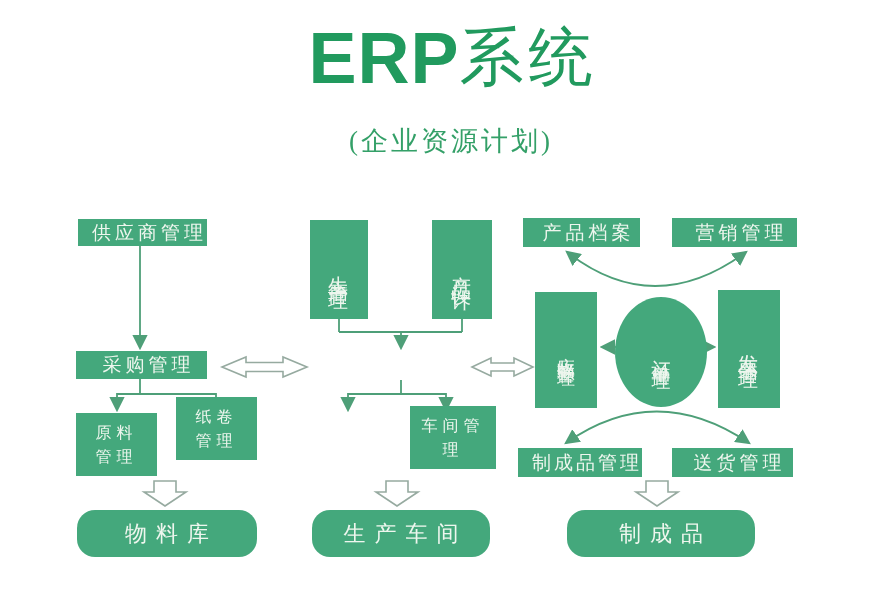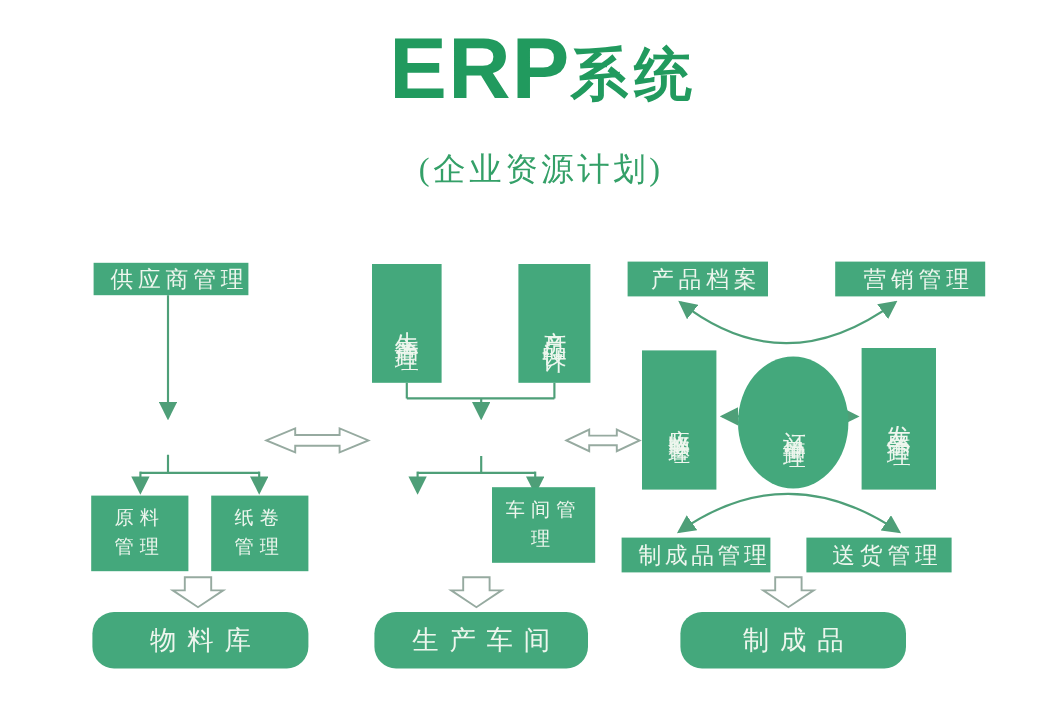--- a/index.html
+++ b/index.html
@@ -6,21 +6,21 @@
   .canvas{
     position:relative;width:878px;height:591px;background:#fff;overflow:hidden;
     font-family:"Liberation Serif","DejaVu Serif",serif;
   }
   .title{
     position:absolute;top:22px;left:0;width:100%;text-align:center;
     color:var(--title-green,#219a5e);transform:translateX(14px);line-height:1;
     white-space:nowrap;
   }
   .title .en{font-family:"Liberation Sans","DejaVu Sans",sans-serif;font-size:72px;font-weight:900;letter-spacing:1px;}
-  .title .zh{font-size:48px;font-weight:700;letter-spacing:5px;vertical-align:4px;text-align:right;}
+  .title .zh{font-size:64px;font-weight:400;letter-spacing:5px;vertical-align:4px;text-align:right;}
   .subtitle{
     position:absolute;top:123px;left:0;width:100%;text-align:center;transform:translateX(12px);
     font-size:27px;color:var(--subtitle-green,#34a068);letter-spacing:3px;
   }
   .node{
     position:absolute;background:var(--box-green,#44a87c);color:var(--box-text,#eef6ee);
     display:flex;align-items:center;justify-content:center;text-align:center;
     box-sizing:border-box;
   }
   .h{font-size:19px;letter-spacing:4px;padding-left:14px;white-space:nowrap;}
@@ -69,31 +69,32 @@
 
     <polygon class="hollow" points="222,367 246,357 246,362.5 283,362.5 283,357 307,367 283,377 283,371.5 246,371.5 246,377"></polygon>
     <polygon class="hollow" points="472,367 491,358 491,363 514,363 514,358 533,367 514,376 514,371 491,371 491,376"></polygon>
 
     <polygon class="hollow" points="154,481 176,481 176,492 186,492 165,506 144,492 154,492"></polygon>
     <polygon class="hollow" points="386,481 408,481 408,492 418,492 397,506 376,492 386,492"></polygon>
     <polygon class="hollow" points="646,481 668,481 668,492 678,492 657,506 636,492 646,492"></polygon>
   </svg>
 
   <div class="node h" style="left:78px;top:219px;width:129px;height:27px;">供应商管理</div>
+  <div class="node h" style="left:76px;top:351px;width:131px;height:28px;">采购管理</div>
   <div class="node wrap2" style="left:76px;top:413px;width:81px;height:63px;">原料管理</div>
-  <div class="node wrap2" style="left:176px;top:413px;width:81px;height:63px;">纸卷管理</div>
+  <div class="node wrap2" style="left:176px;top:397px;width:81px;height:63px;">纸卷管理</div>
   <div class="node rounded" style="left:77px;top:510px;width:180px;height:47px;">物料库</div>
 
   <div class="node v" style="left:310px;top:220px;width:58px;height:99px;">生产管理</div>
   <div class="node v" style="left:432px;top:220px;width:60px;height:99px;">产品设计</div>
   <div class="node wrap2" style="left:410px;top:406px;width:86px;height:63px;">车间管理</div>
   <div class="node rounded" style="left:312px;top:510px;width:178px;height:47px;">生产车间</div>
 
   <div class="node h" style="left:523px;top:218px;width:117px;height:29px;">产品档案</div>
-  <div class="node h" style="left:672px;top:218px;width:125px;height:29px;margin-left:24px;">营销管理</div>
+  <div class="node h" style="left:672px;top:218px;width:125px;height:29px;">营销管理</div>
   <div class="node v" style="left:535px;top:292px;width:62px;height:116px;font-size:18px;letter-spacing:3px;">应收款管理</div>
   <div class="node v ellipse" style="left:615px;top:297px;width:92px;height:110px;font-size:19px;letter-spacing:4px;">订单管理</div>
   <div class="node v" style="left:718px;top:290px;width:62px;height:118px;">发票管理</div>
   <div class="node h" style="left:518px;top:448px;width:124px;height:29px;letter-spacing:3px;">制成品管理</div>
   <div class="node h" style="left:672px;top:448px;width:121px;height:29px;">送货管理</div>
   <div class="node rounded" style="left:567px;top:510px;width:188px;height:47px;text-align:center;">制成品</div>
 
 </div>
 
 </body></html>

